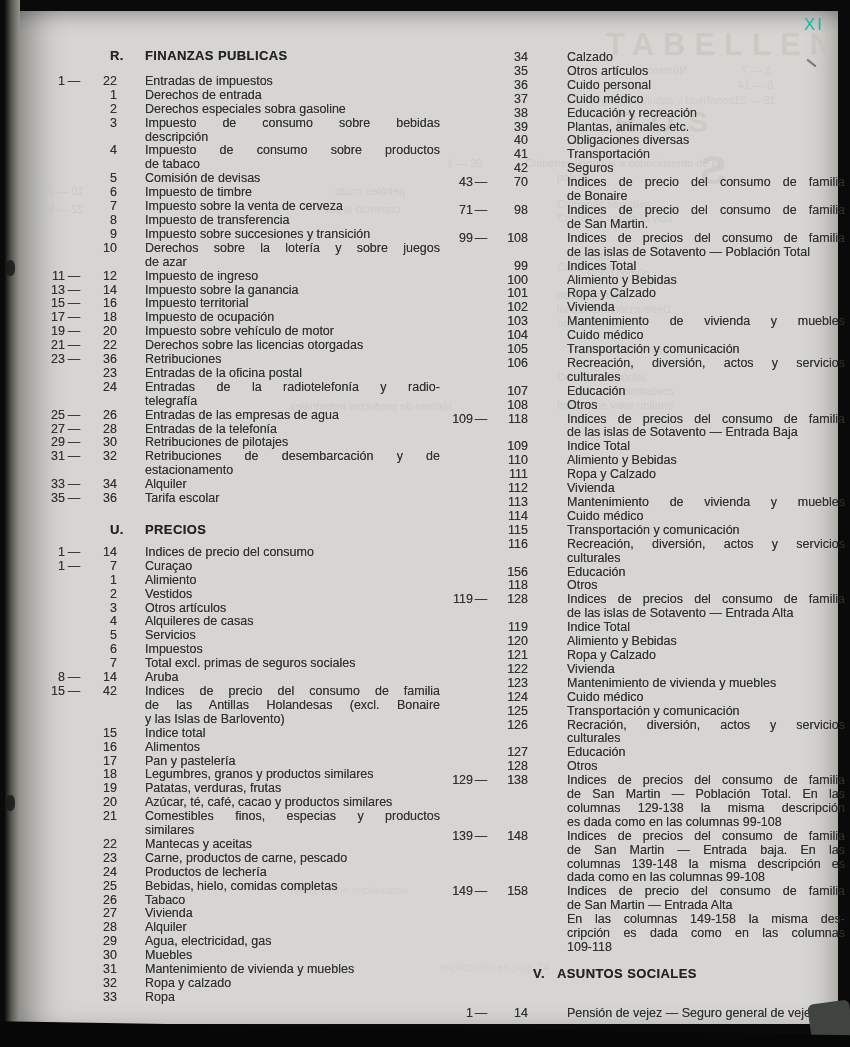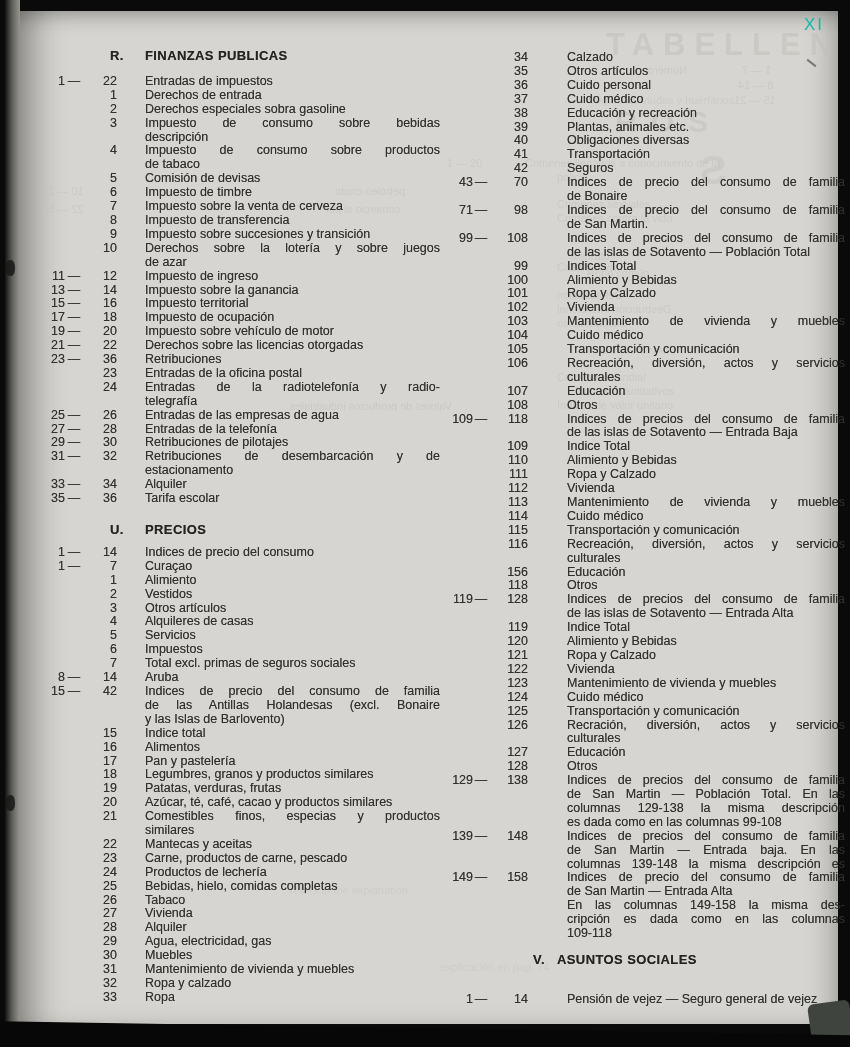--- a/index.html
+++ b/index.html
@@ -927,20 +927,21 @@
         </div>
       </div>
       <div class="entry">
         <span class="n1">139</span>
         <span class="dash">—</span>
         <span class="n2">148</span>
         <div class="txt">
           <div class="ln j">Indices de precios del consumo de familia</div>
           <div class="ln j">de San Martin — Entrada baja. En las</div>
           <div class="ln j">columnas 139-148 la misma descripción es</div>
+          <div class="ln">dada como en las columnas 99-108</div>
         </div>
       </div>
       <div class="entry">
         <span class="n1">149</span>
         <span class="dash">—</span>
         <span class="n2">158</span>
         <div class="txt">
           <div class="ln j">Indices de precio del consumo de familia</div>
           <div class="ln">de San Martin — Entrada Alta</div>
           <div class="ln j">En las columnas 149-158 la misma des-</div>

